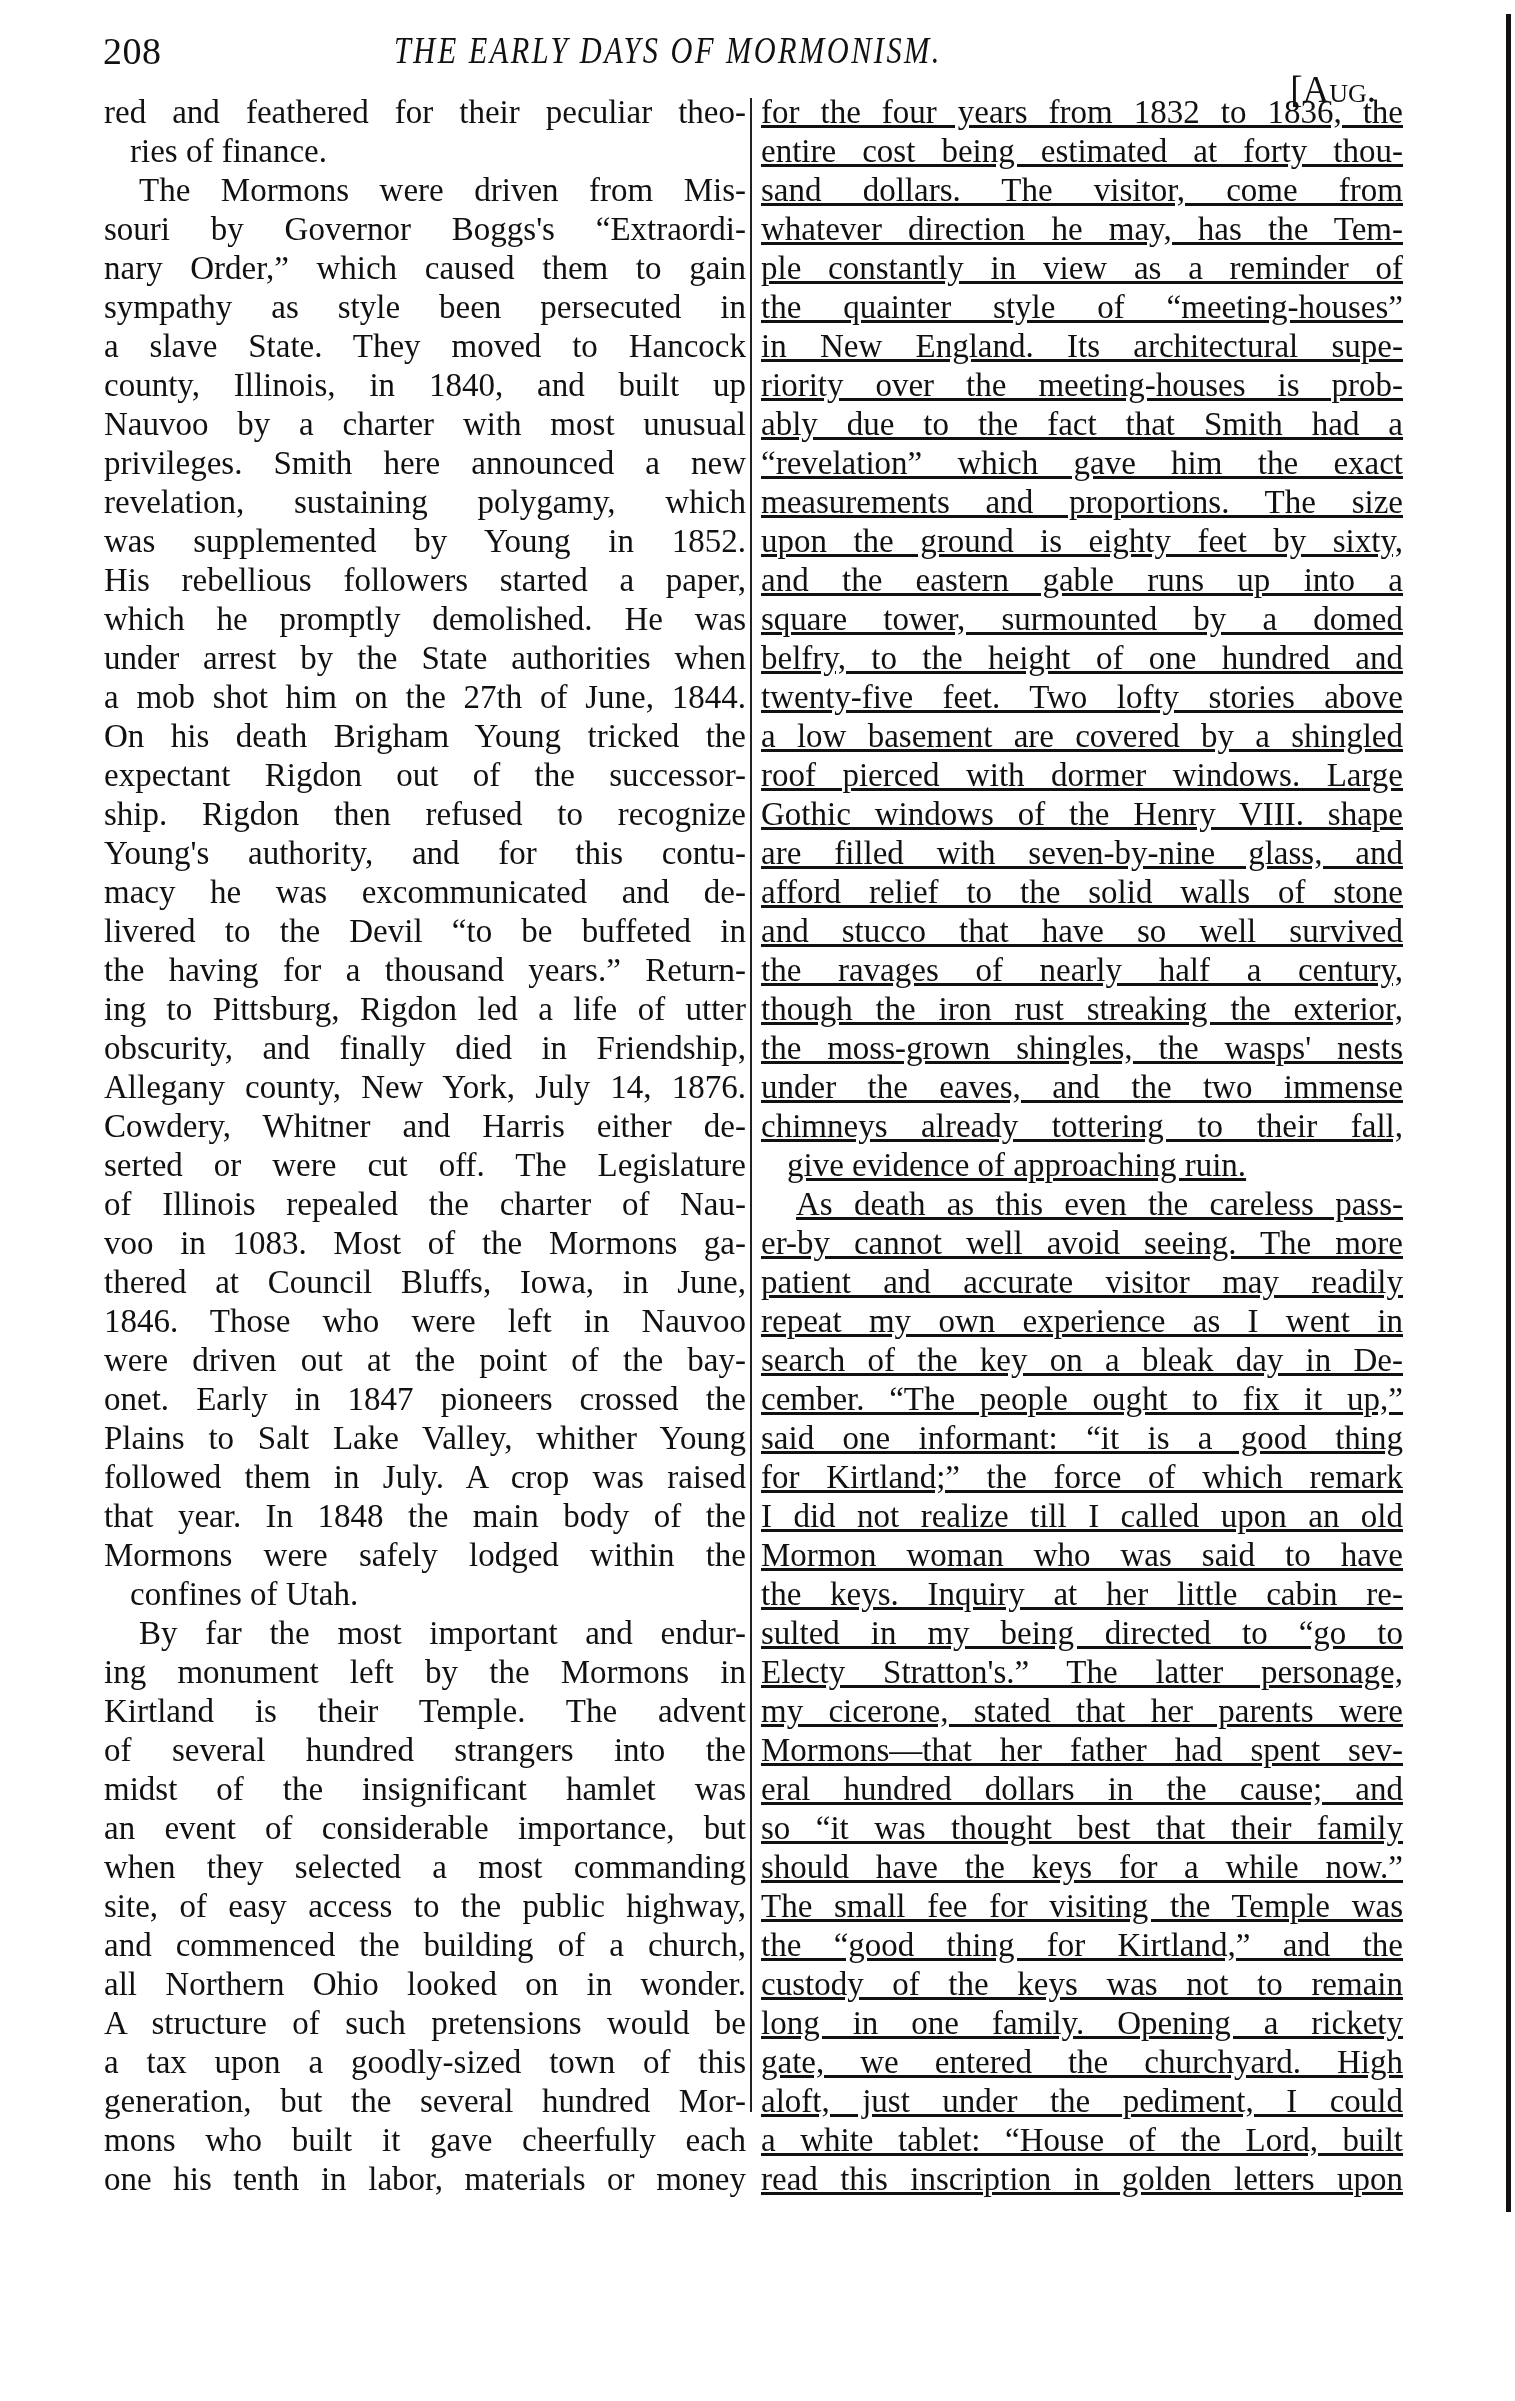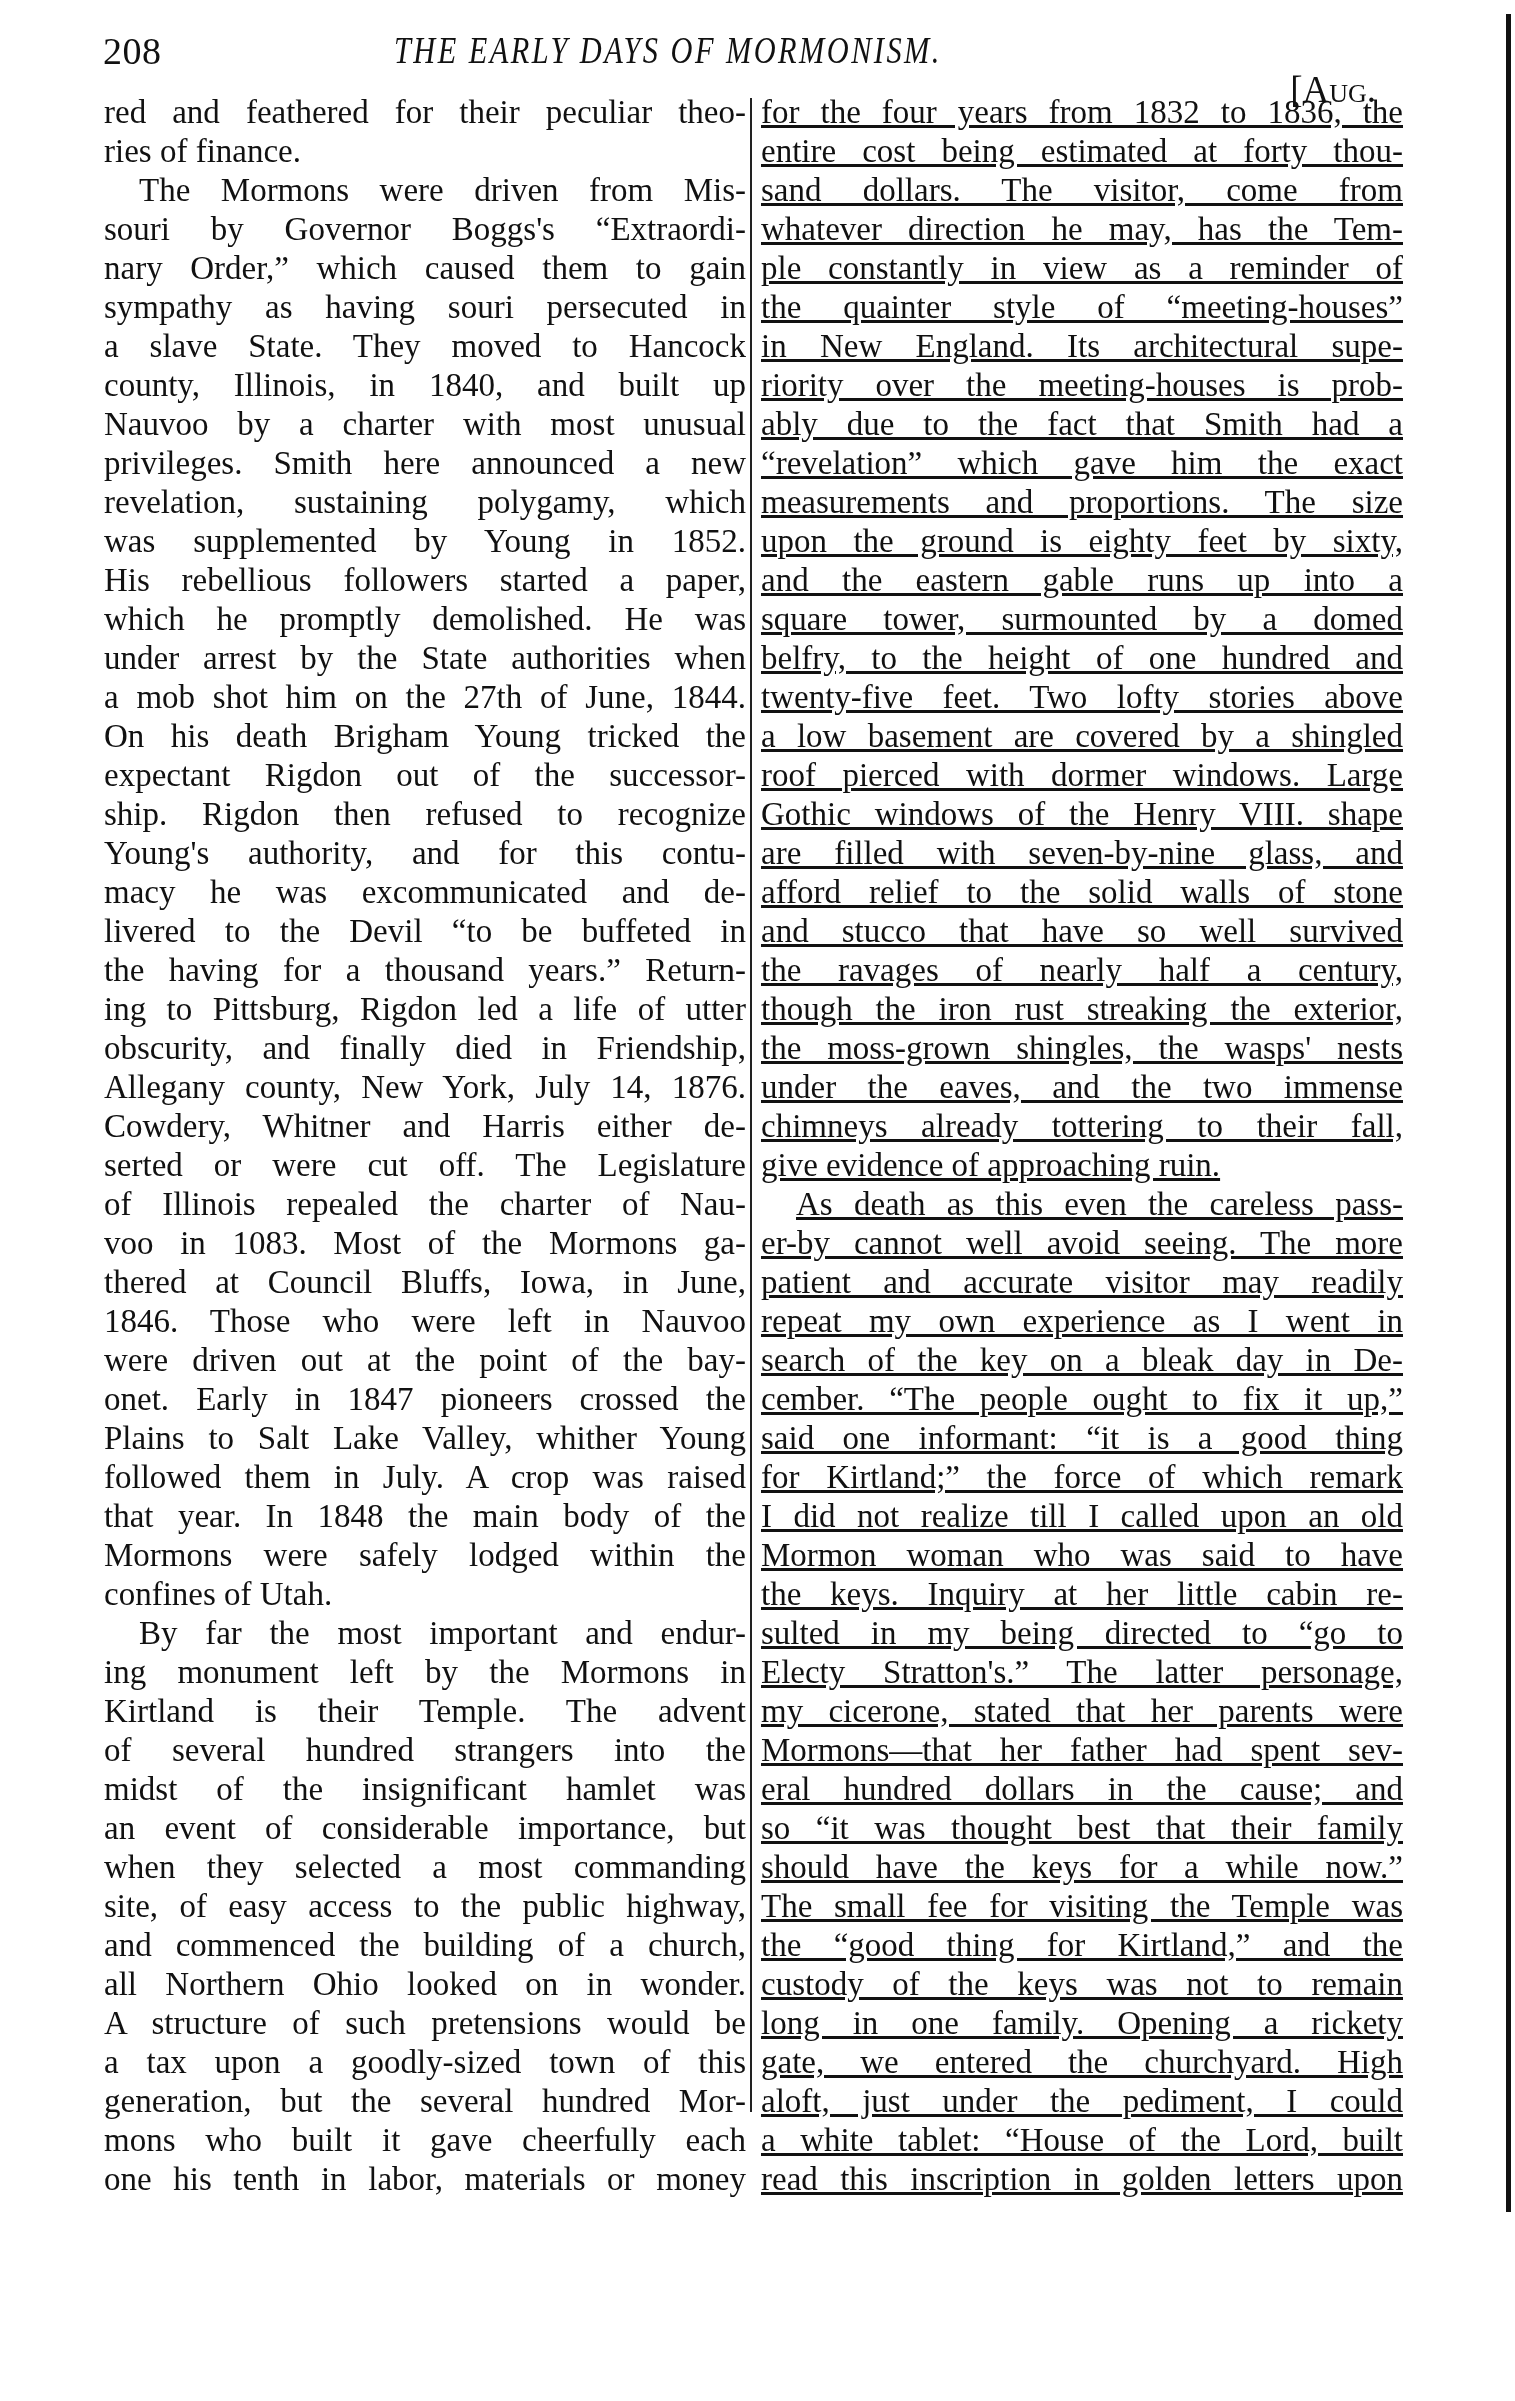--- a/index.html
+++ b/index.html
@@ -84,20 +84,21 @@
       height: 39px;
       line-height: 39px;
       font-size: 33px;
       white-space: nowrap;
       text-align: justify;
       text-align-last: justify;
       overflow: visible;
     }
     .line.last {
       text-align-last: left;
+      margin-left: 26px;
     }
     .line.indent {
       padding-left: 35px;
     }
   </style>
 </head>
 <body>
 
 <div class="page">
 
@@ -106,21 +107,21 @@
     <span class="title">THE EARLY DAYS OF MORMONISM.</span>
     <span class="month">[Aug.</span>
   </div>
 
   <div class="column col-left">
       <span class="line">red and feathered for their peculiar theo-</span>
       <span class="line last">ries of finance.</span>
       <span class="line indent">The Mormons were driven from Mis-</span>
       <span class="line">souri by Governor Boggs's “Extraordi-</span>
       <span class="line">nary Order,” which caused them to gain</span>
-      <span class="line">sympathy as having souri persecuted in</span>
+      <span class="line">sympathy as style been persecuted in</span>
       <span class="line">a slave State.  They moved to Hancock</span>
       <span class="line">county, Illinois, in 1840, and built up</span>
       <span class="line">Nauvoo by a charter with most unusual</span>
       <span class="line">privileges.  Smith here announced a new</span>
       <span class="line">revelation, sustaining polygamy, which</span>
       <span class="line">was supplemented by Young in 1852.</span>
       <span class="line">His rebellious followers started a paper,</span>
       <span class="line">which he promptly demolished.  He was</span>
       <span class="line">under arrest by the State authorities when</span>
       <span class="line">a mob shot him on the 27th of June, 1844.</span>

